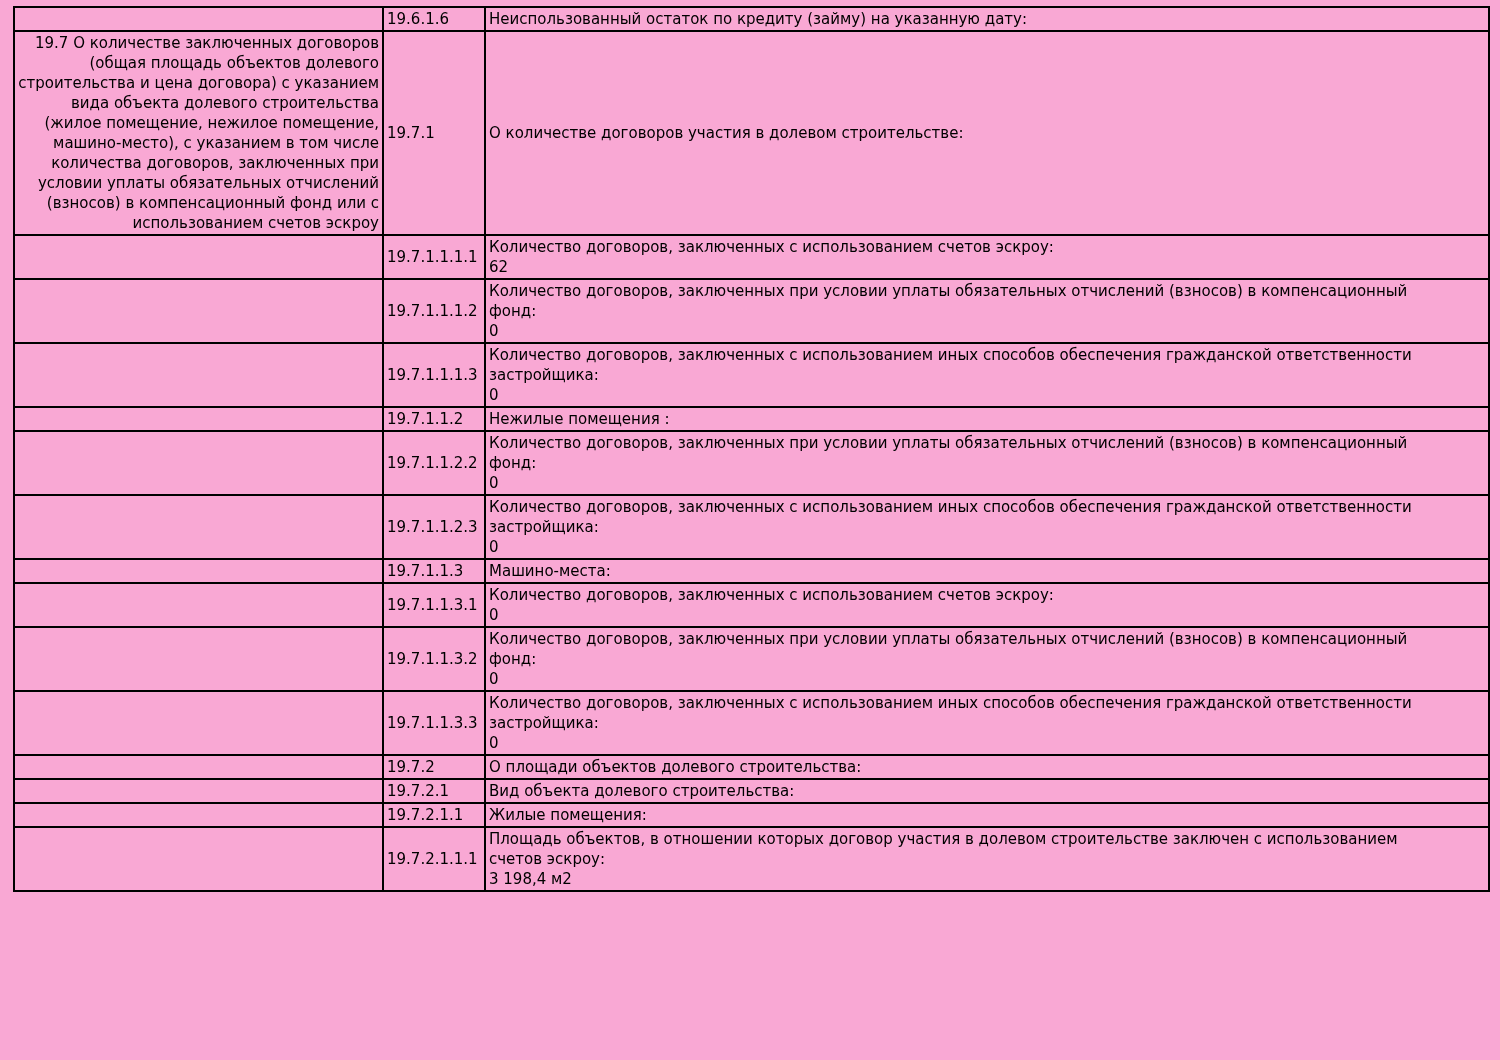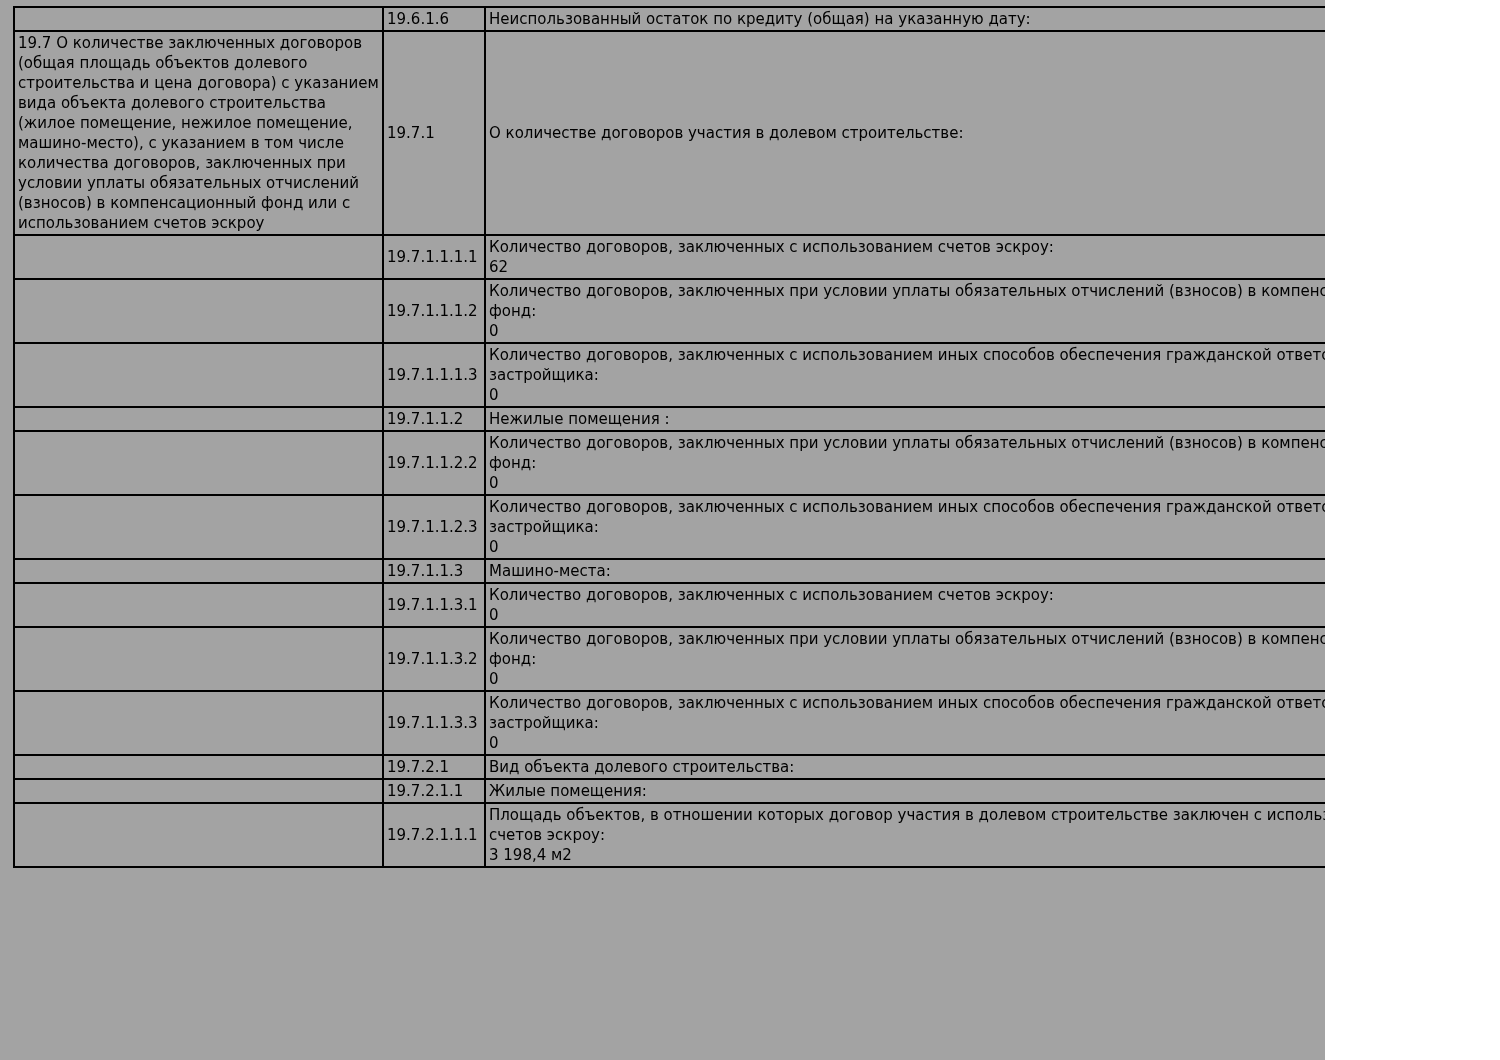--- a/index.html
+++ b/index.html
@@ -5,39 +5,39 @@
   * { box-sizing: border-box; }
   html, body {
     margin: 0;
     padding: 0;
     background: #ffffff;
     color: #000000;
     font-family: "DejaVu Sans", sans-serif;
     font-size: 15px;
   }
   .page {
-    width: 1325px;
+    width: 1500px;
     height: 1060px;
     padding: 6px 28px 0 13px;
     overflow: hidden;
-    background: #a3a3a3;
+    background: #f9a8d4;
   }
   table.decl {
     border-collapse: collapse;
     table-layout: fixed;
     width: 1475px;
   }
   table.decl td {
     border: 2px solid #000000;
     vertical-align: middle;
     padding: 1px 3px;
     line-height: 20px;
     word-wrap: break-word;
   }
-  td.col-left  { width: 369px; }
+  td.col-left  { width: 369px; text-align: right; }
   td.col-code  { width: 102px; white-space: nowrap; overflow: hidden; padding-left: 3px; padding-right: 1px; }
   td.col-content { width: 1004px; }
   td.col-content .label { max-width: 945px; }
   td.col-content .value { font-weight: normal; max-width: 945px; }
   td.col-left { padding-left: 4px; padding-right: 3px; }
 </style>
 </head>
 <body>
 
 <div class="page">
@@ -45,21 +45,21 @@
     <colgroup>
       <col style="width:369px">
       <col style="width:102px">
       <col style="width:1004px">
     </colgroup>
     <tbody>
         <tr>
     <td class="col-left"></td>
     <td class="col-code">19.6.1.6</td>
     <td class="col-content">
-      <div class="label">Неиспользованный остаток по кредиту (общая) на указанную дату:</div>
+      <div class="label">Неиспользованный остаток по кредиту (займу) на указанную дату:</div>
 
     </td>
   </tr>
         <tr>
     <td class="col-left">19.7 О количестве заключенных договоров (общая площадь объектов долевого строительства и цена договора) с указанием вида объекта долевого строительства (жилое помещение, нежилое помещение, машино-место), с указанием в том числе количества договоров, заключенных при условии уплаты обязательных отчислений (взносов) в компенсационный фонд или с использованием счетов эскроу</td>
     <td class="col-code">19.7.1</td>
     <td class="col-content">
       <div class="label">О количестве договоров участия в долевом строительстве:</div>
 
     </td>
@@ -139,20 +139,28 @@
         <tr>
     <td class="col-left"></td>
     <td class="col-code">19.7.1.1.3.3</td>
     <td class="col-content">
       <div class="label">Количество договоров, заключенных с использованием иных способов обеспечения гражданской ответственности застройщика:</div>
       <div class="value">0</div>
     </td>
   </tr>
         <tr>
     <td class="col-left"></td>
+    <td class="col-code">19.7.2</td>
+    <td class="col-content">
+      <div class="label">О площади объектов долевого строительства:</div>
+
+    </td>
+  </tr>
+        <tr>
+    <td class="col-left"></td>
     <td class="col-code">19.7.2.1</td>
     <td class="col-content">
       <div class="label">Вид объекта долевого строительства:</div>
 
     </td>
   </tr>
         <tr>
     <td class="col-left"></td>
     <td class="col-code">19.7.2.1.1</td>
     <td class="col-content">

